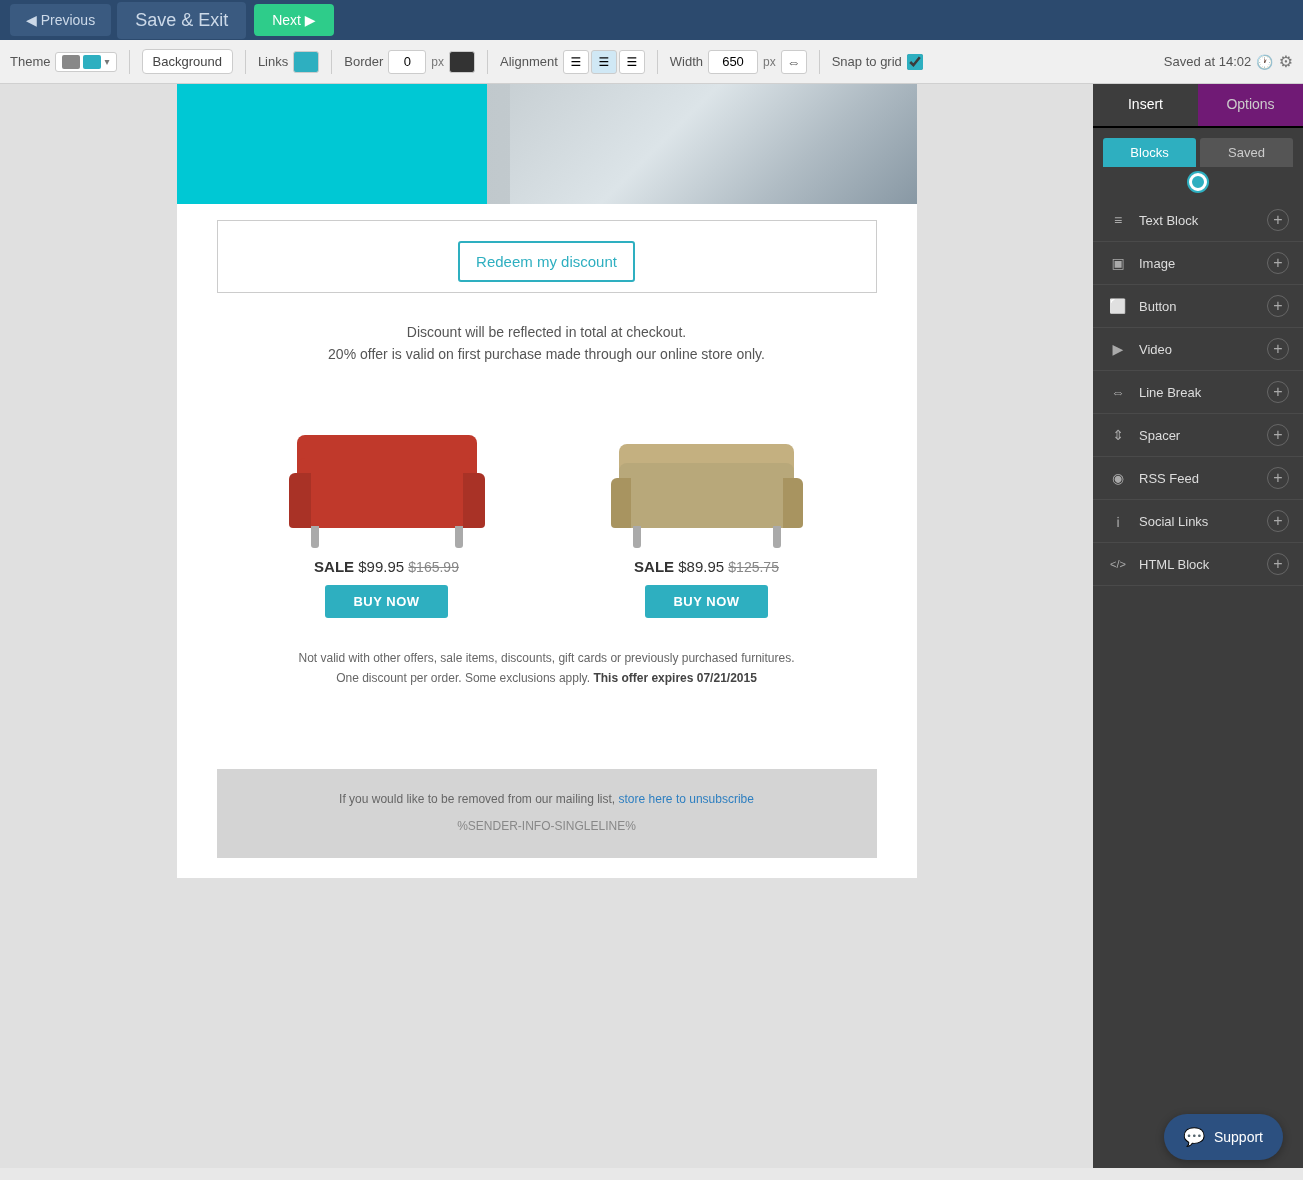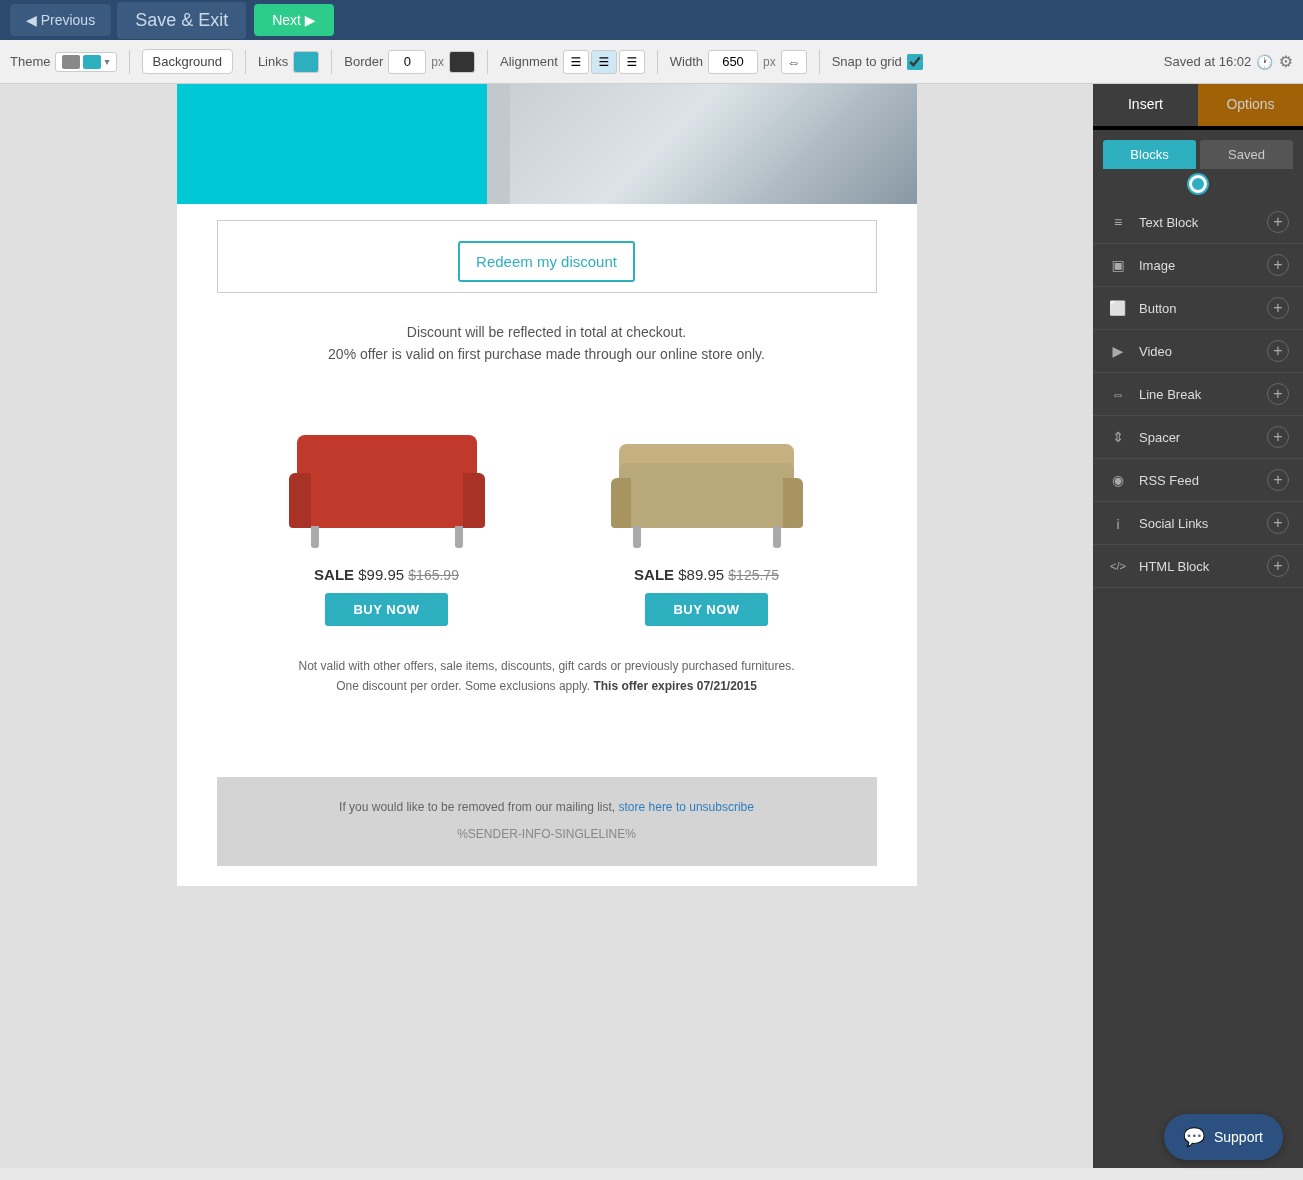--- a/index.html
+++ b/index.html
@@ -368,21 +368,20 @@
       height: 22px;
       background: #aaa;
       position: absolute;
       bottom: 0;
       right: 26px;
       border-radius: 0 0 3px 3px;
     }
 
     .product-price {
       font-size: 15px;
-      margin-top: 8px;
       color: #333;
     }
     .product-price .sale-label { font-weight: bold; }
     .product-price .old-price { text-decoration: line-through; color: #888; font-size: 14px; }
     .buy-now-btn {
       background: #2eafc0;
       color: #fff;
       border: none;
       padding: 9px 28px;
       margin-top: 10px;
@@ -416,30 +415,30 @@
 
     
     .right-panel {
       width: 210px;
       background: #3d3d3d;
       display: flex;
       flex-direction: column;
     }
     .panel-tabs {
       display: flex;
-      border-bottom: 4px solid #000000;
+      border-bottom: 2px solid #000000;
     }
     .panel-tab {
       flex: 1;
       padding: 12px 0;
       text-align: center;
       font-size: 14px;
       cursor: pointer;
       color: #ccc;
-      background: #a16207;
+      background: #701a75;
     }
     .panel-tab.active {
       background: #3d3d3d;
       color: #fff;
       border-bottom: 2px solid #3d3d3d;
     }
     .panel-subtabs {
       display: flex;
       padding: 10px 10px 0;
       gap: 4px;
@@ -591,21 +590,21 @@
   </div>
 
   <div class="toolbar-divider"></div>
 
   <div class="toolbar-item">
     <span class="toolbar-label">Snap to grid</span>
     <input type="checkbox" class="snap-checkbox" checked="" style="">
   </div>
 
   <div class="saved-info">
-    <span>Saved at 16:02</span>
+    <span>Saved at 14:02</span>
     <span class="history-icon">🕐</span>
     <span class="settings-icon">⚙</span>
   </div>
 </div>
 
 <div class="main-layout">
 
   <div class="canvas-area">
     <div class="email-canvas">
 

